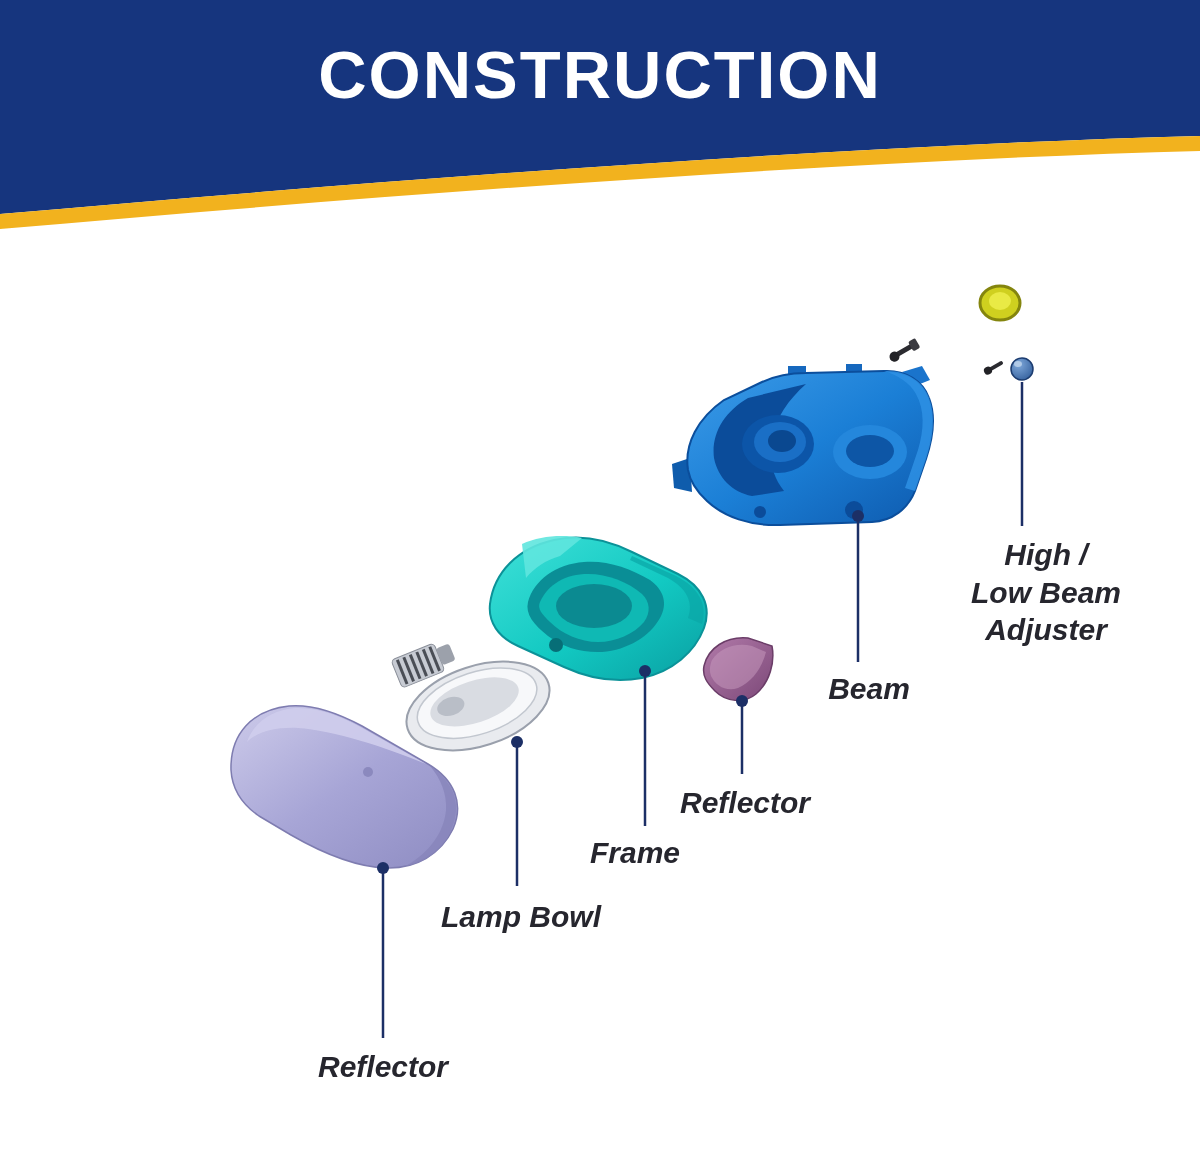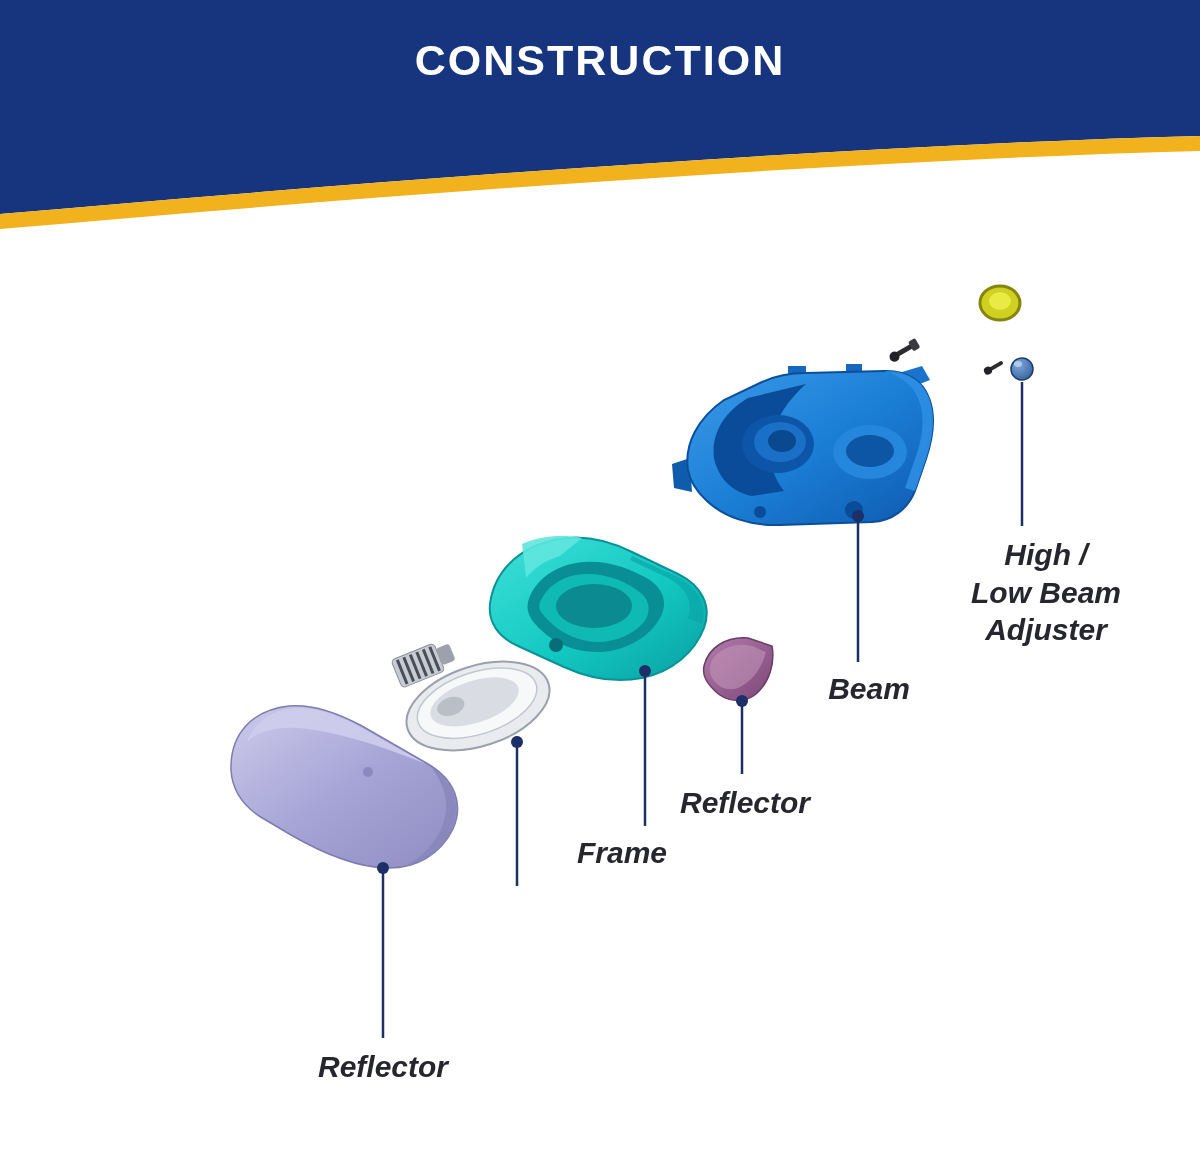--- a/index.html
+++ b/index.html
@@ -7,21 +7,21 @@
     width:1200px;height:1150px;
     background:var(--background,#ffffff);
     font-family:"Liberation Sans", sans-serif;
     overflow:hidden;
   }
   .page{position:relative;width:1200px;height:1150px;}
   .scene{position:absolute;left:0;top:0;}
   .title{
     position:absolute;left:0;right:0;top:36px;margin:0;
     text-align:center;
-    font-size:43px;font-weight:900;letter-spacing:2px;
+    font-size:67px;font-weight:900;letter-spacing:2px;
     color:var(--title-text,#ffffff);
     font-family:"Liberation Sans", sans-serif;
   }
   .label{
     position:absolute;
     transform:translateX(-50%);
     font-size:30px;font-weight:600;
     color:var(--label-text,#26262e);
     white-space:pre-line;text-align:center;line-height:1.25;font-style:italic;
   }
@@ -172,19 +172,20 @@
       <circle cx="517" cy="742" r="6"></circle>
       <circle cx="645" cy="671" r="6"></circle>
       <circle cx="742" cy="701" r="6"></circle>
       <circle cx="858" cy="516" r="6"></circle>
     </g>
   </svg>
 
   <h1 class="title">CONSTRUCTION</h1>
 
   <div class="label" style="left:383px; top:1048px;">Reflector</div>
-  <div class="label" style="left:622px; top:834px;">Frame</div>
+  <div class="label" style="left:521px; top:898px;">Lamp Bowl</div>
+  <div class="label" style="left:635px; top:834px;">Frame</div>
   <div class="label" style="left:745px; top:784px;">Reflector</div>
   <div class="label" style="left:869px; top:670px;">Beam</div>
   <div class="label" style="left:1046px; top:536px;">High /
 Low Beam Adjuster</div>
 
 </div>
 
 </body></html>

